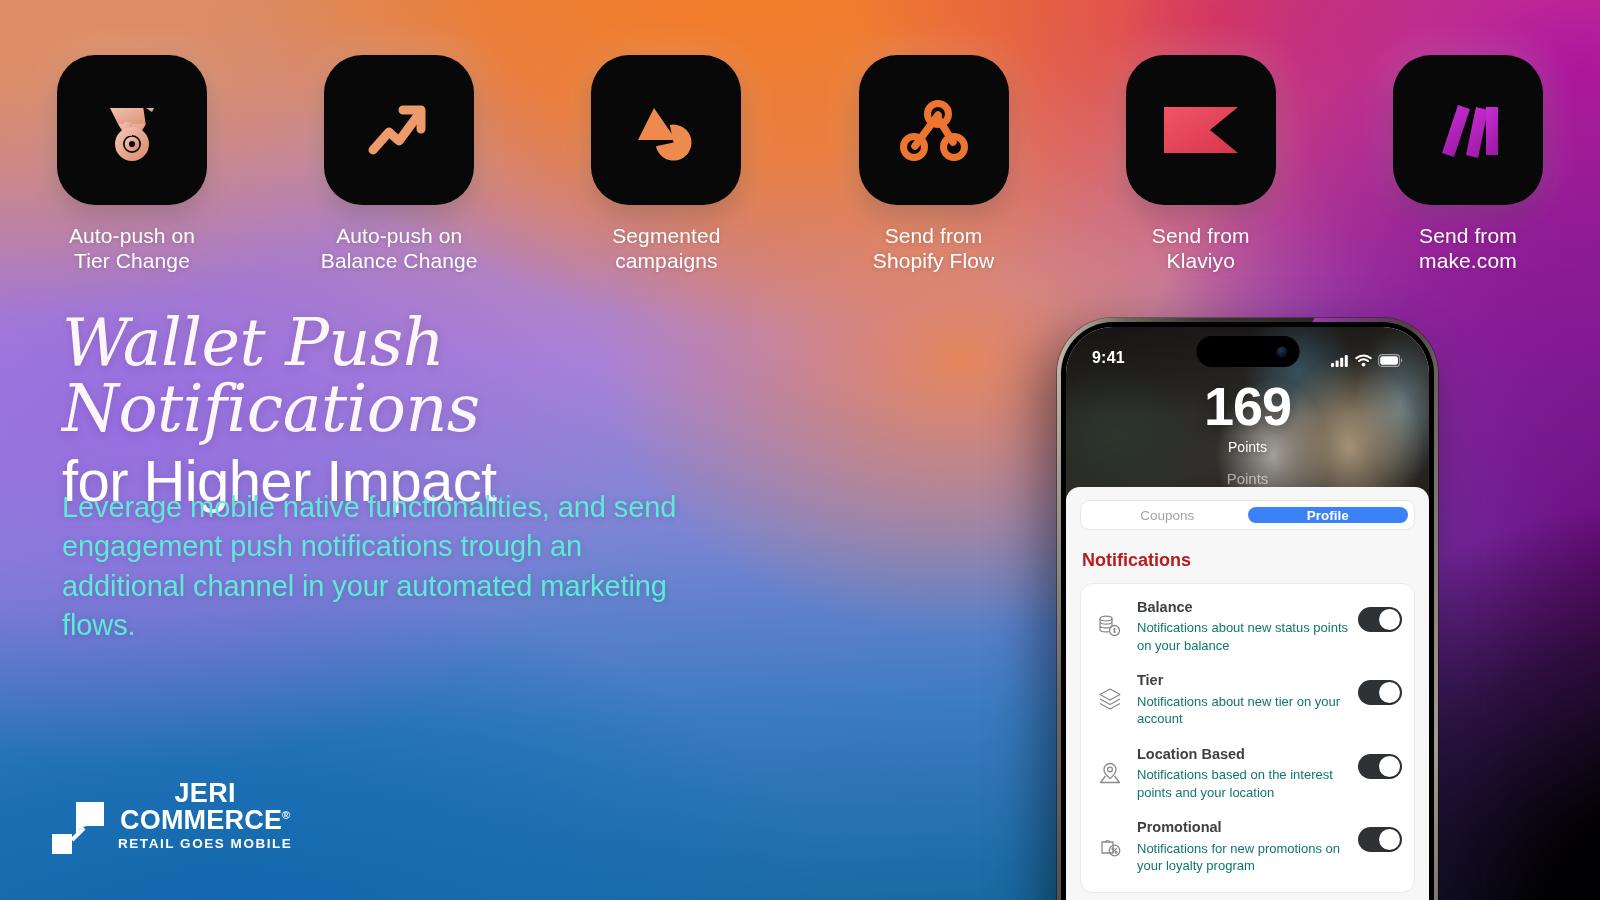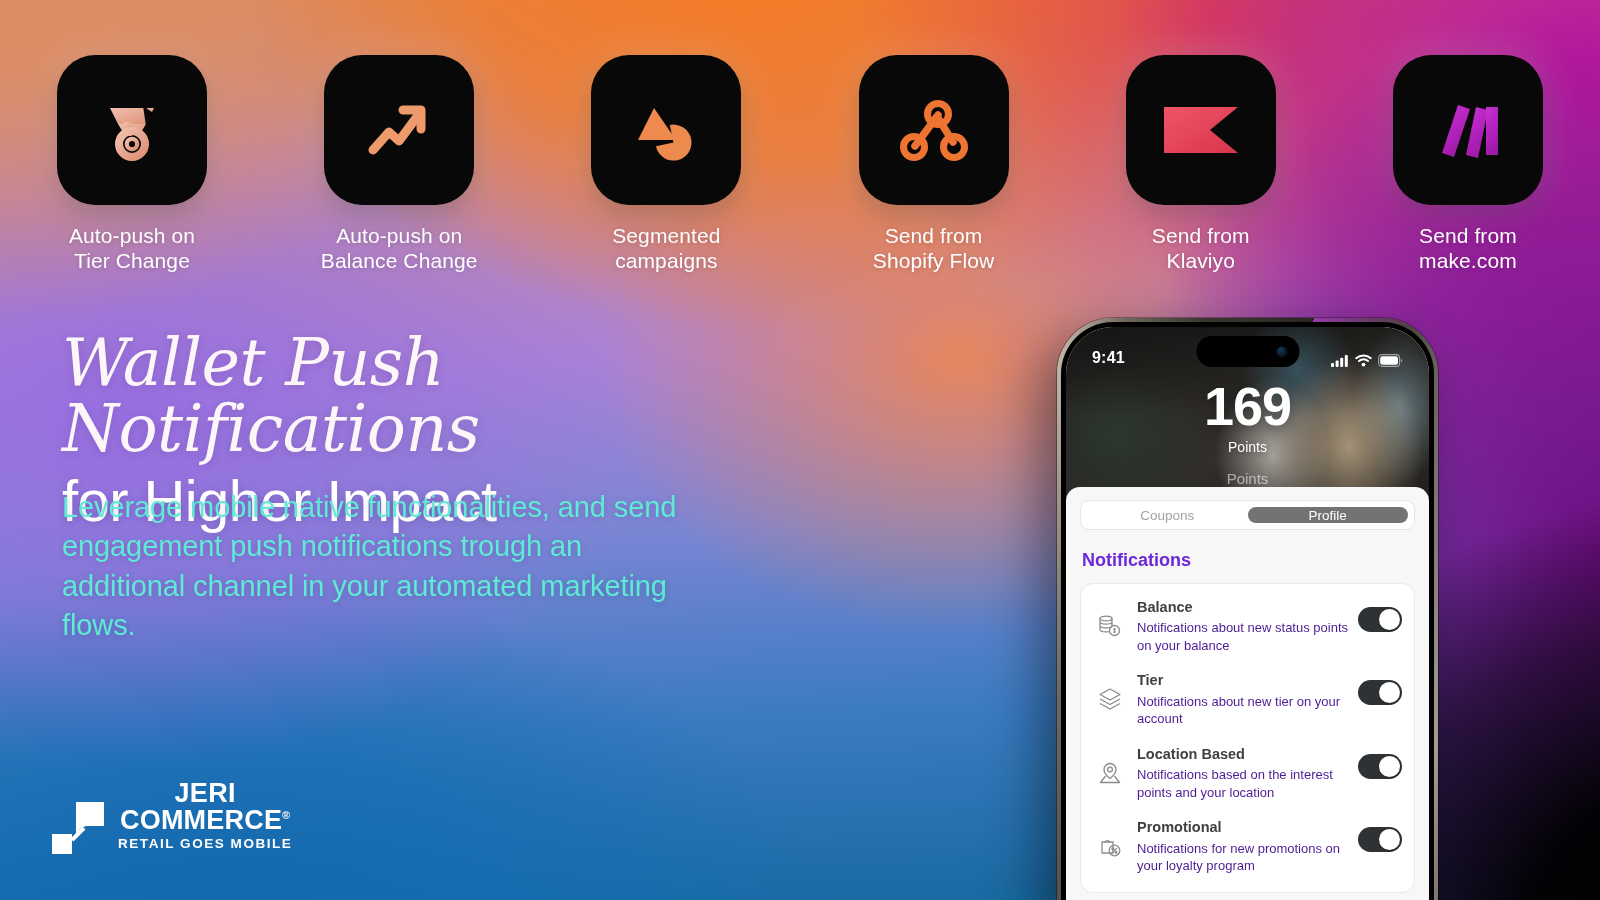--- a/index.html
+++ b/index.html
@@ -51,21 +51,21 @@
     position:relative;
   }
   .icon-label {
     margin-top:18px; text-align:center;
     color:#ffffff; font-size:21px; line-height:1.2; font-weight:500;
     letter-spacing:0.1px;
     text-shadow:0 1px 5px rgba(0,0,0,0.17);
   }
 
   
-  .headline { position:absolute; left:62px; top:330px; width:720px; }
+  .headline { position:absolute; left:62px; top:310px; width:720px; }
   .headline-serif {
     font-family:"DejaVu Serif", serif;
     font-style:italic; font-weight:400;
     font-size:65px; line-height:1.02;
     color:#fdf6f8; letter-spacing:-0.5px;
     text-shadow:0 2px 10px rgba(60,20,80,0.16);
   }
   .headline-sans {
     font-size:58px; line-height:1.12; font-weight:500;
     color:#ffffff; letter-spacing:-0.6px; margin-top:6px;
@@ -152,32 +152,32 @@
     background:#f7f7f7; border-radius:14px 14px 0 0; z-index:6;
     padding:13px 14px 0 14px;
   }
   .segmented {
     display:flex; height:30px; border-radius:9px;
     border:1px solid #e6e6e6; background:#fff; overflow:hidden; padding:6px;
   }
   .seg { flex:1; display:flex; align-items:center; justify-content:center;
          font-size:13.5px; border-radius:8px; }
   .seg.inactive { color:#a3a3a3; }
-  .seg.active { background:#737373; color:#fff; font-weight:400; }
-  .section-title { font-size:18px; font-weight:700; color:#6d28d9; margin:20px 0 12px 2px; }
+  .seg.active { background:#3b82f6; color:#fff; font-weight:700; }
+  .section-title { font-size:18px; font-weight:700; color:#b91c1c; margin:20px 0 12px 2px; }
 
   .card {
     background:#fff; border:1px solid #eaeaea; border-radius:13px;
     padding:6px 10px 8px 10px;
   }
   .nrow { display:flex; align-items:flex-start; padding:9px 2px; gap:10px; }
   .nrow-icon { width:34px; flex:0 0 34px; display:flex; justify-content:center; padding-top:14px; }
   .nrow-mid { flex:1; min-width:0; }
   .nrow-title { font-size:14.5px; font-weight:700; color:#404040; line-height:1.2; }
-  .nrow-desc { font-size:13px; color:#4c1d95; line-height:1.35; margin-top:3px; }
+  .nrow-desc { font-size:13px; color:#0f766e; line-height:1.35; margin-top:3px; }
   .toggle {
     flex:0 0 44px; width:44px; height:25px; border-radius:13px;
     background:#2f3234; position:relative; margin-top:8px;
   }
   .toggle .knob {
     position:absolute; top:2px; right:2px; width:21px; height:21px;
     border-radius:50%; background:#fff; box-shadow:0 1px 2px rgba(0,0,0,0.3);
   }
 </style>
 </head>

